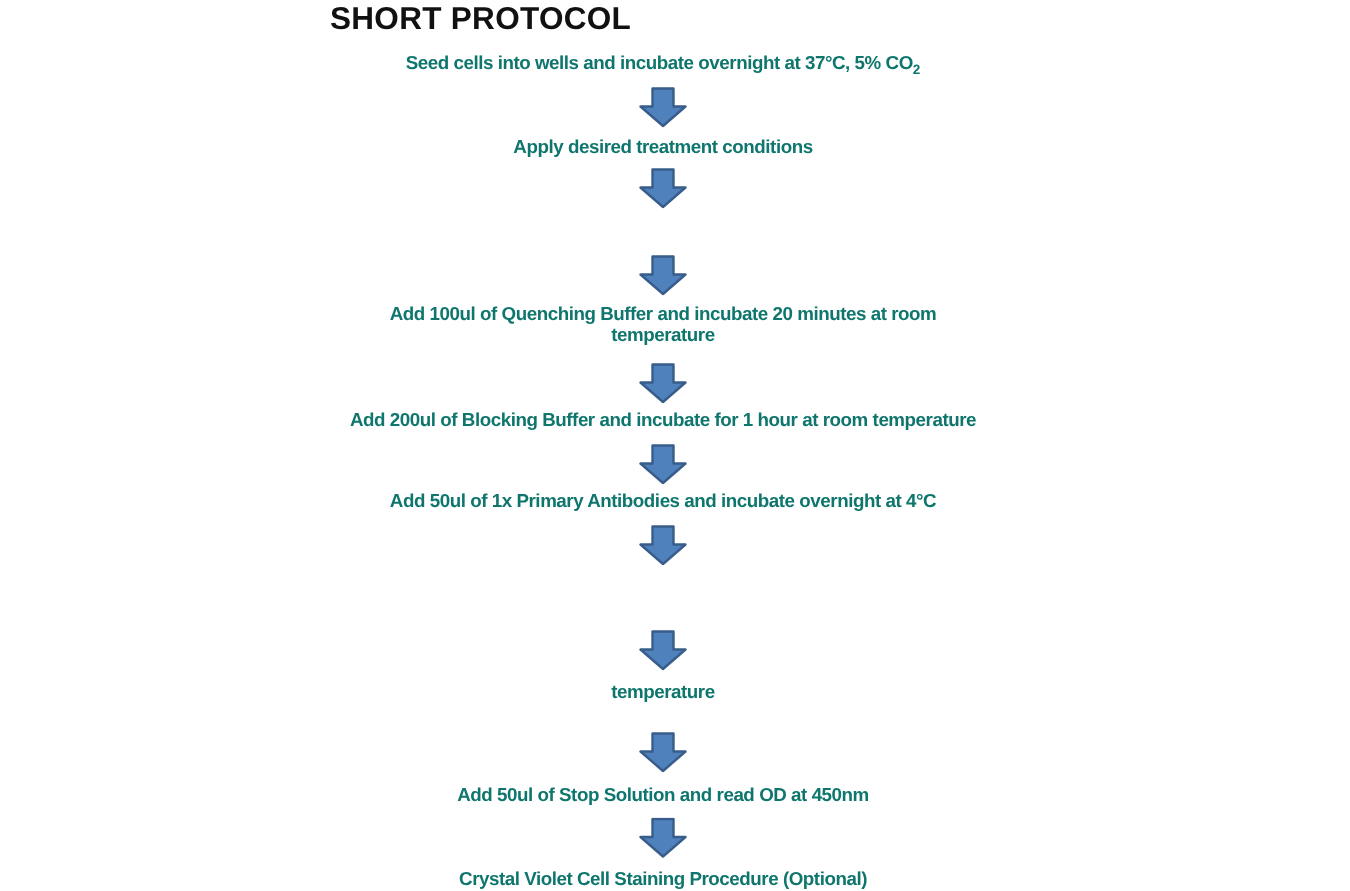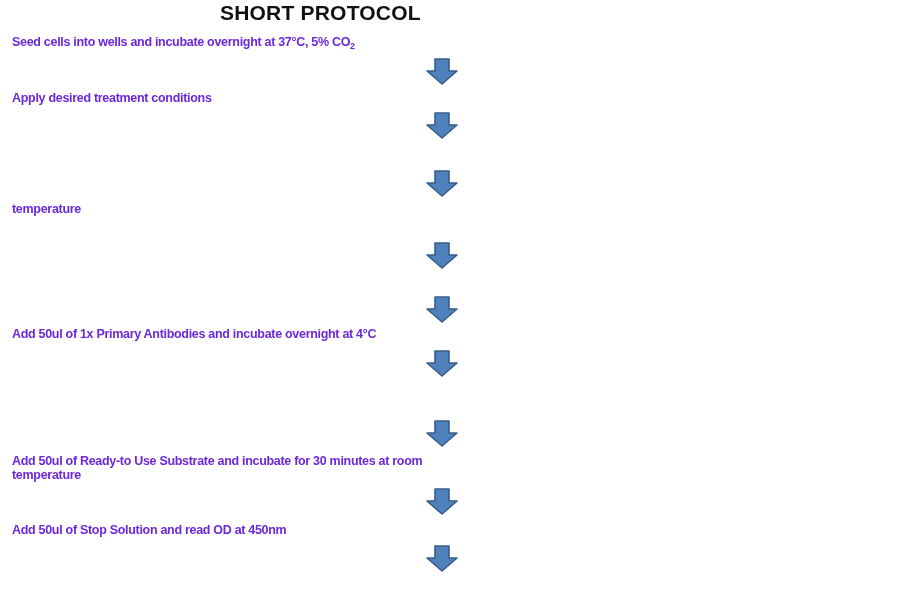--- a/index.html
+++ b/index.html
@@ -18,26 +18,26 @@
     font-weight:bold;
     letter-spacing:0.2px;
     color:#111111;
     margin:0;
     white-space:nowrap;
   }
   .step {
     position:absolute;
     left:12px;
     width:860px;
-    text-align:left;
+    text-align:center;
     font-weight:bold;
     font-size:12.5px;
     line-height:14px;
     letter-spacing:-0.3px;
-    color:#6d28d9;
+    color:#0f766e;
   }
   .step .line { display:block; white-space:nowrap; }
   .subscript {
     font-size:9px;
     vertical-align:-3px;
     letter-spacing:0;
   }
   .arrow {
     position:absolute;
     left:426px;
@@ -67,56 +67,62 @@
   <svg class="arrow" style="top:112px" viewBox="0 0 32 27">
     <polygon points="9,1 23,1 23,13 31,13 16,26 1,13 9,13" fill="#4F81BD" stroke="#385D8A" stroke-width="1.6" stroke-linejoin="round"></polygon>
   </svg>
 
 
   <svg class="arrow" style="top:170px" viewBox="0 0 32 27">
     <polygon points="9,1 23,1 23,13 31,13 16,26 1,13 9,13" fill="#4F81BD" stroke="#385D8A" stroke-width="1.6" stroke-linejoin="round"></polygon>
   </svg>
 
   <div class="step" style="top:202px">
+    <span class="line">Add 100ul of Quenching Buffer and incubate 20 minutes at room</span>
     <span class="line">temperature</span>
   </div>
 
   <svg class="arrow" style="top:242px" viewBox="0 0 32 27">
     <polygon points="9,1 23,1 23,13 31,13 16,26 1,13 9,13" fill="#4F81BD" stroke="#385D8A" stroke-width="1.6" stroke-linejoin="round"></polygon>
   </svg>
 
+  <div class="step" style="top:273px">
+    <span class="line">Add 200ul of Blocking Buffer and incubate for 1 hour at room temperature</span>
+  </div>
 
   <svg class="arrow" style="top:296px" viewBox="0 0 32 27">
     <polygon points="9,1 23,1 23,13 31,13 16,26 1,13 9,13" fill="#4F81BD" stroke="#385D8A" stroke-width="1.6" stroke-linejoin="round"></polygon>
   </svg>
 
   <div class="step" style="top:327px">
     <span class="line">Add 50ul of 1x Primary Antibodies and incubate overnight at 4°C</span>
   </div>
 
   <svg class="arrow" style="top:350px" viewBox="0 0 32 27">
     <polygon points="9,1 23,1 23,13 31,13 16,26 1,13 9,13" fill="#4F81BD" stroke="#385D8A" stroke-width="1.6" stroke-linejoin="round"></polygon>
   </svg>
 
 
   <svg class="arrow" style="top:420px" viewBox="0 0 32 27">
     <polygon points="9,1 23,1 23,13 31,13 16,26 1,13 9,13" fill="#4F81BD" stroke="#385D8A" stroke-width="1.6" stroke-linejoin="round"></polygon>
   </svg>
 
   <div class="step" style="top:454px">
-    <span class="line">Add 50ul of Ready-to Use Substrate and incubate for 30 minutes at room</span>
     <span class="line">temperature</span>
   </div>
 
   <svg class="arrow" style="top:488px" viewBox="0 0 32 27">
     <polygon points="9,1 23,1 23,13 31,13 16,26 1,13 9,13" fill="#4F81BD" stroke="#385D8A" stroke-width="1.6" stroke-linejoin="round"></polygon>
   </svg>
 
   <div class="step" style="top:523px">
     <span class="line">Add 50ul of Stop Solution and read OD at 450nm</span>
   </div>
 
   <svg class="arrow" style="top:545px" viewBox="0 0 32 27">
     <polygon points="9,1 23,1 23,13 31,13 16,26 1,13 9,13" fill="#4F81BD" stroke="#385D8A" stroke-width="1.6" stroke-linejoin="round"></polygon>
   </svg>
 
+  <div class="step" style="top:579px">
+    <span class="line">Crystal Violet Cell Staining Procedure (Optional)</span>
+  </div>
 
 </div>
 
 </body></html>

